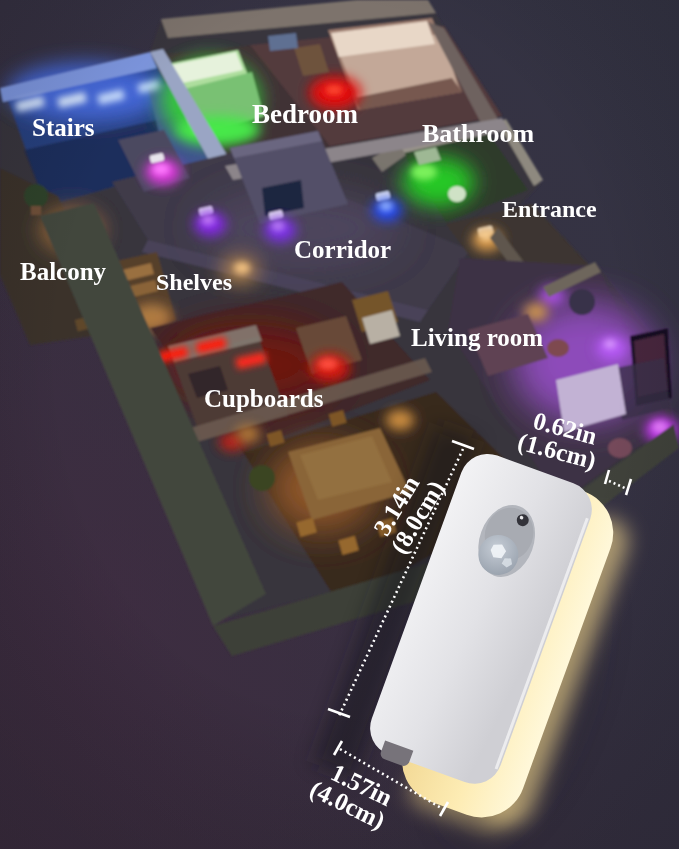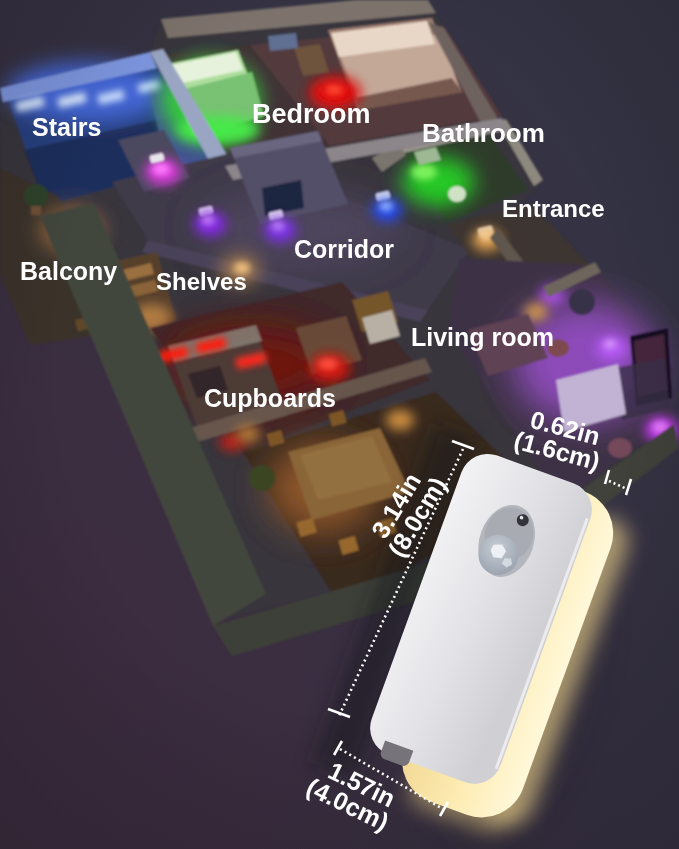--- a/index.html
+++ b/index.html
@@ -1,16 +1,16 @@
 <!DOCTYPE html>
 <html><head>
 <meta charset="utf-8">
 <style>
   html,body{margin:0;padding:0;background:#32323e;}
-  #stage{position:relative;width:679px;height:849px;overflow:hidden;font-family:Liberation Sans, sans-serif;}
+  #stage{position:relative;width:679px;height:849px;overflow:hidden;font-family:Liberation Serif, serif;}
   svg{display:block;}
 </style>
 </head>
 <body>
 <div id="stage">
 <svg width="679" height="849" viewBox="0 0 679 849">
 <defs>
   <linearGradient id="bg" x1="0" y1="1" x2="1" y2="0">
     <stop offset="0" stop-color="#3a2c3c"></stop>
     <stop offset="0.5" stop-color="#363142"></stop>

